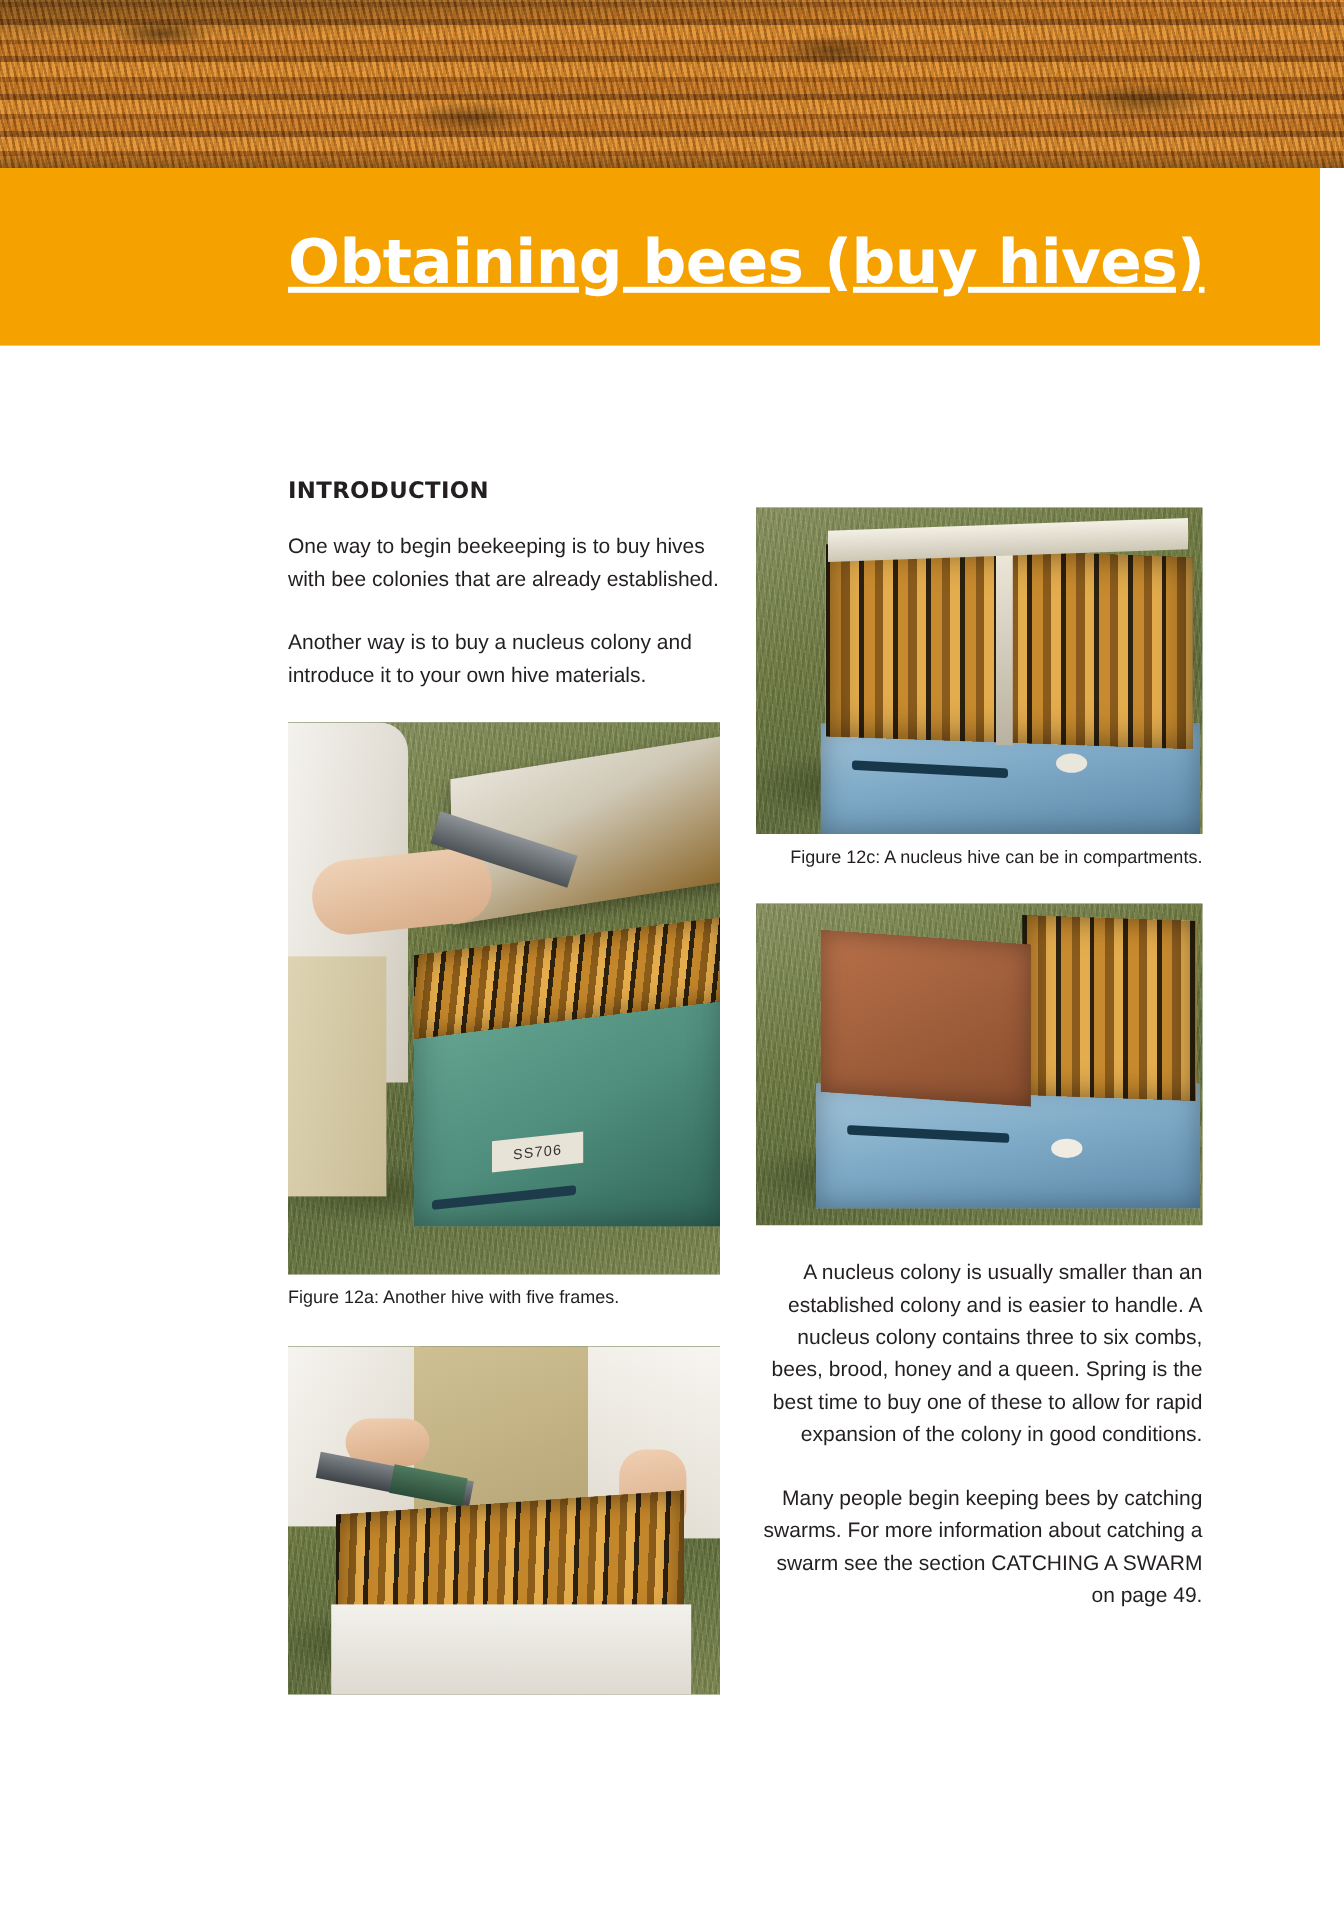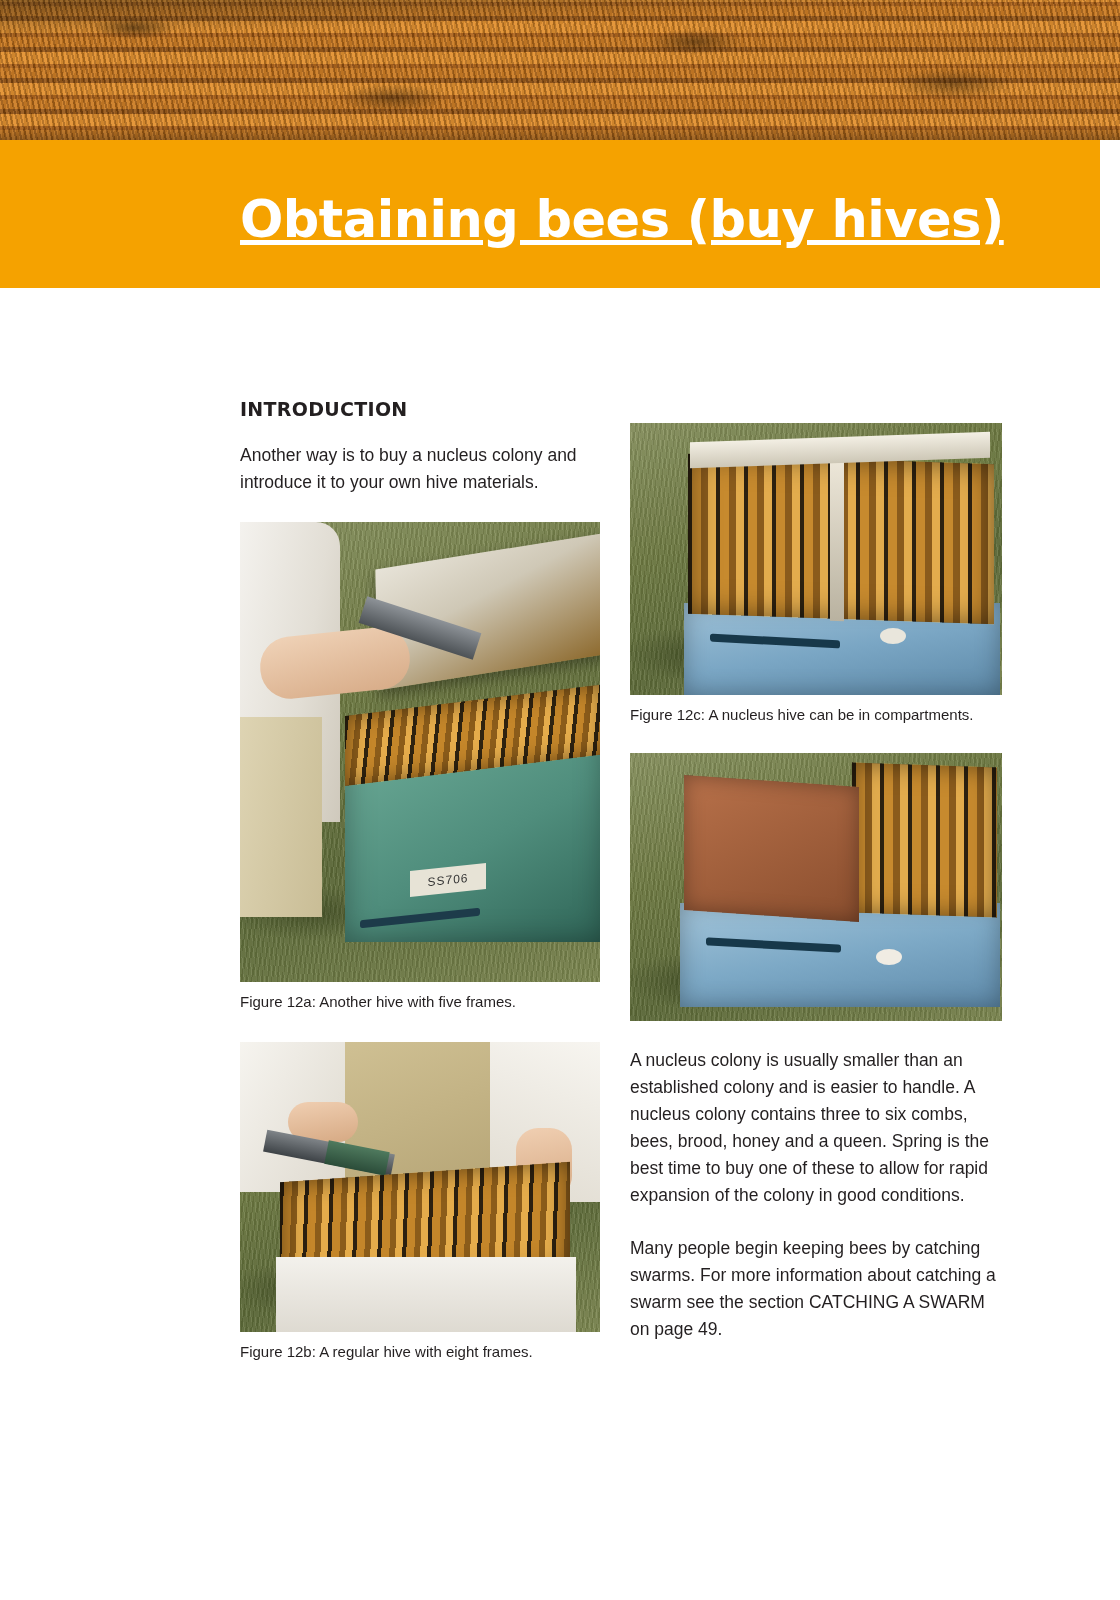--- a/index.html
+++ b/index.html
@@ -93,20 +93,21 @@
     position: absolute;
     left: 240px;
     top: 110px;
     width: 360px;
   }
   .col-right {
     position: absolute;
     left: 630px;
     top: 135px;
     width: 372px;
+    text-align: right;
   }
 
   h2.section-heading {
     margin: 0 0 22px 0;
     font-size: 19px;
     font-weight: bold;
     letter-spacing: 0.3px;
     color: #231f20;
     font-family: "DejaVu Sans", sans-serif;
   }
@@ -337,20 +338,21 @@
 </div>
 
 <div class="title-band">
   <div class="chapter-title">Obtaining bees (buy hives)</div>
 </div>
 
 <div class="page">
 
   <div class="col-left">
     <h2 class="section-heading">INTRODUCTION</h2>
+    <p class="body-text">One way to begin beekeeping is to buy hives with bee colonies that are already established.</p>
     <p class="body-text">Another way is to buy a nucleus colony and introduce it to your own hive materials.</p>
 
     <div class="photo" id="photo-12a">
       <div class="grass"></div>
       <div class="suit"></div>
       <div class="trousers"></div>
       <div class="box"></div>
       <div class="box-top"></div>
       <div class="lid"></div>
       <div class="arm"></div>
@@ -365,21 +367,20 @@
       <div class="person-l"></div>
       <div class="person-c"></div>
       <div class="person-r"></div>
       <div class="hand"></div>
       <div class="hand2"></div>
       <div class="tool"></div>
       <div class="tool-handle"></div>
       <div class="hive-top"></div>
       <div class="hive-body"></div>
     </div>
-    <div class="caption">Figure 12b: A regular hive with eight frames.</div>
   </div>
 
   <div class="col-right">
 
     <div class="photo" id="photo-12c">
       <div class="grass"></div>
       <div class="box"></div>
       <div class="combs"></div>
       <div class="divider"></div>
       <div class="lid-strip"></div>

